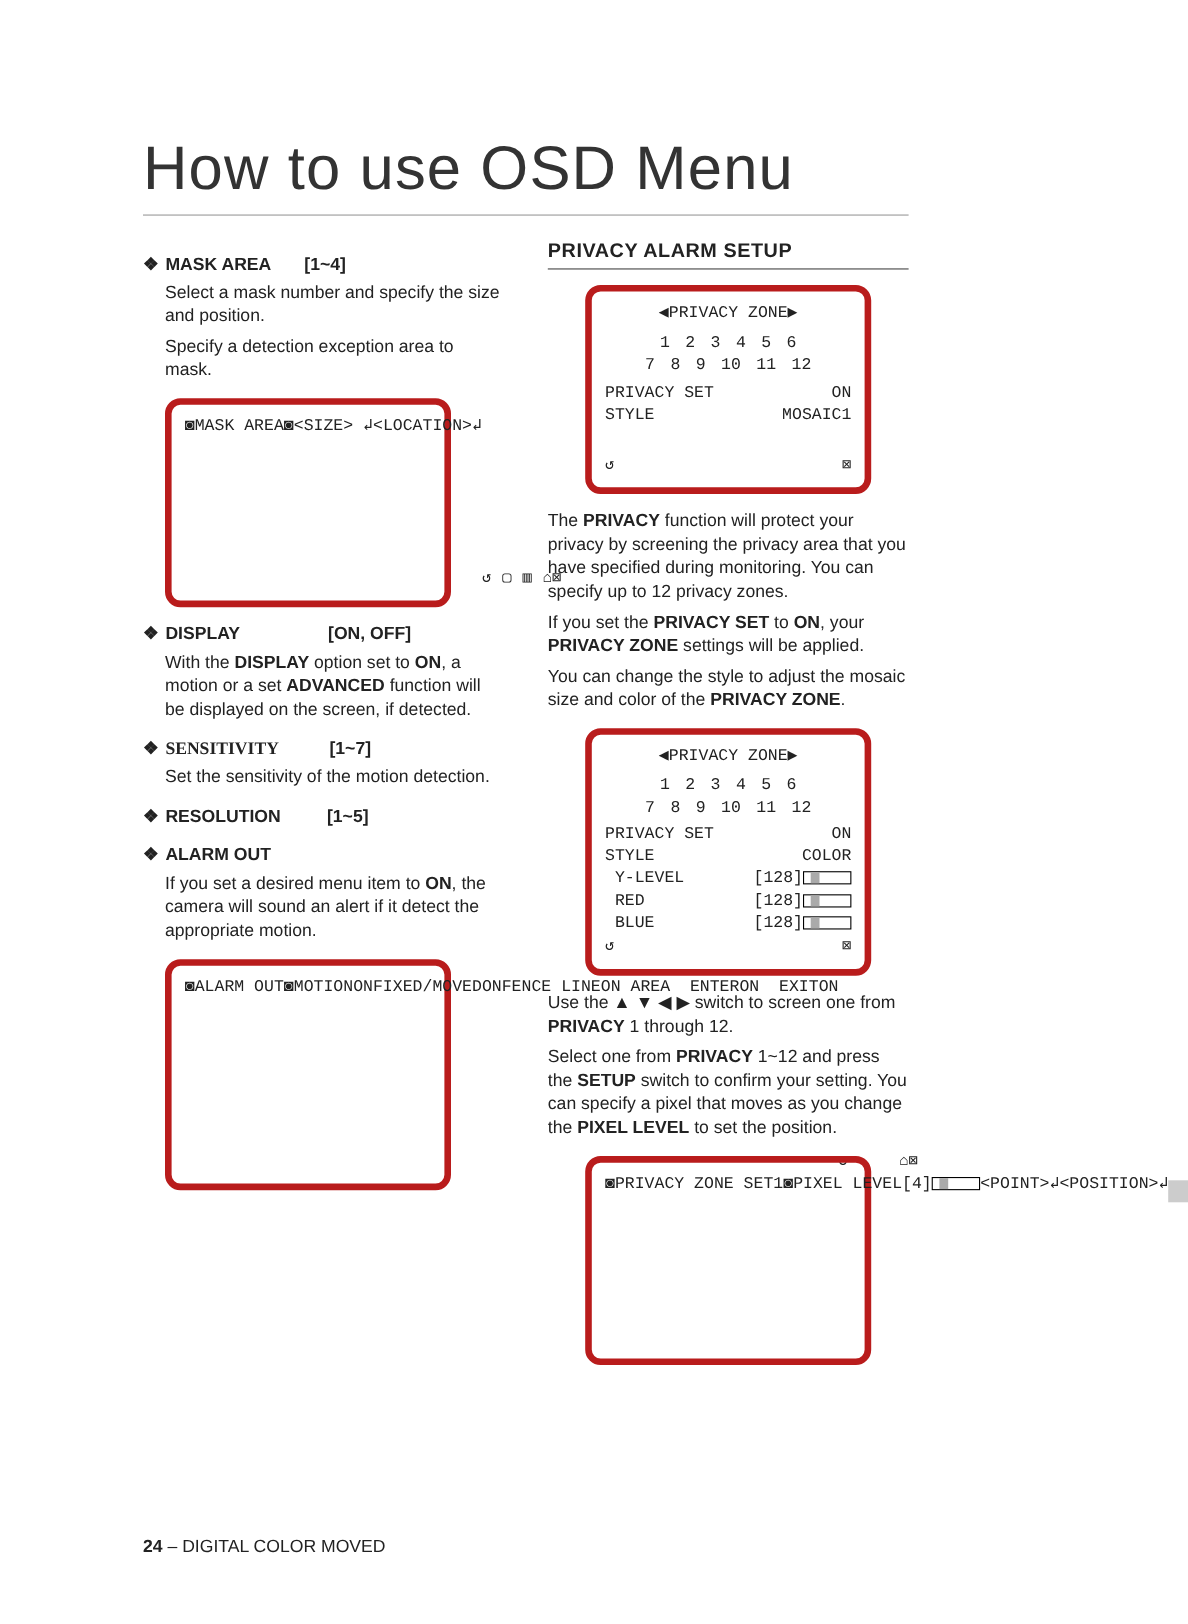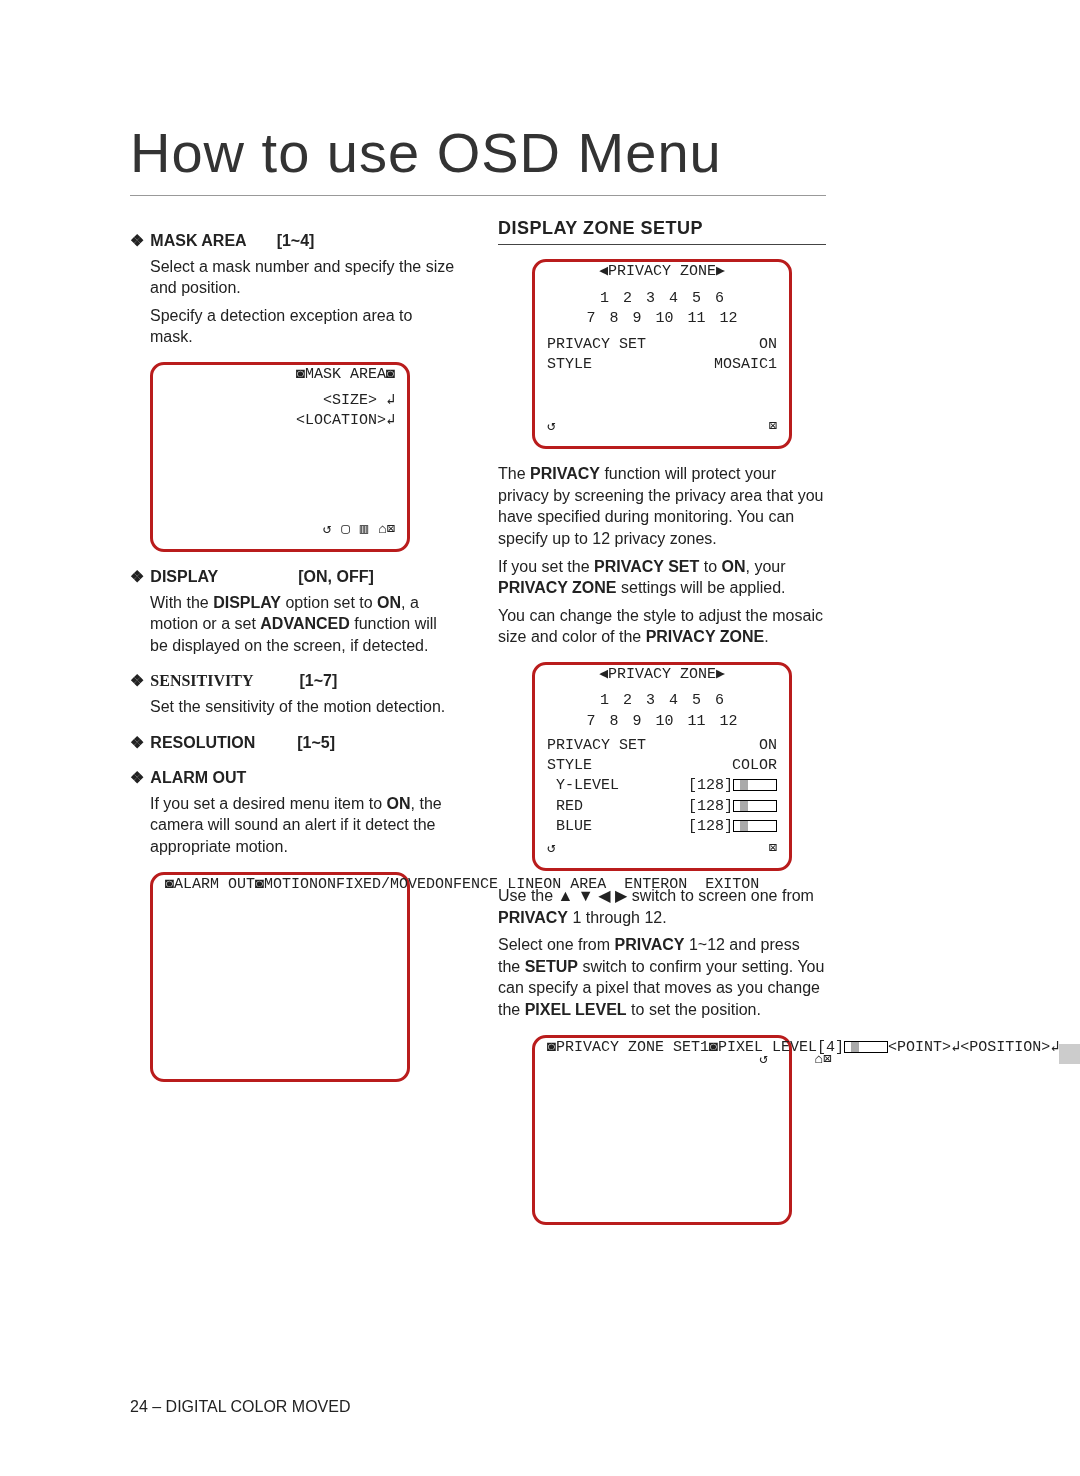--- a/index.html
+++ b/index.html
@@ -30,23 +30,23 @@
   .desc{margin:2px 0 6px 20px;}
   .section-title{
     font-weight:bold;
     font-size:18px;
     letter-spacing:0.5px;
     border-bottom:1px solid #444;
     padding-bottom:4px;
     margin:0 0 14px 0;
   }
   .osd-box{
-    border:3px solid #b91c1c;
+    border:6px solid #b91c1c;
     border-radius:14px;
-    padding:0 12px 10px 12px;
+    padding:10px 12px 10px 12px;
     font-family:"Courier New",monospace;
     font-size:15px;
     line-height:1.35;
     margin:14px auto;
     width:260px;
     box-sizing:border-box;
     white-space:pre;
     min-height:140px;
     position:relative;
   }
@@ -60,21 +60,21 @@
     padding-top:10px;
   }
   .osd-nav .left-icons{display:flex;gap:10px;}
   .icon{font-size:14px;}
   .footer{
     position:absolute;
     left:130px;
     bottom:60px;
     font-size:16px;
   }
-  .footer b{font-weight:normal;}
+  .footer b{font-weight:bold;}
   .grid12{display:flex;gap:14px;justify-content:center;}
   .slider{display:inline-block;border:1px solid #000;width:42px;height:10px;position:relative;vertical-align:middle;}
   .slider::after{content:"";position:absolute;left:6px;top:0;width:8px;height:100%;background:#aaa;}
   .bold{font-weight:bold;}
 </style>
 </head>
 <body>
 
 <div class="page">
   <h1 class="page-title">How to use OSD Menu</h1>
@@ -84,21 +84,21 @@
     <div class="col">
 
       <div class="param-line">
         <span class="bullet">❖</span>
         <span class="name">MASK AREA</span>
         <span class="range">[1~4]</span>
       </div>
       <div class="desc">Select a mask number and specify the size and position.</div>
       <div class="desc">Specify a detection exception area to mask.</div>
 
-      <div class="osd-box" style="display:flex;flex-direction:column;min-height:190px;margin-left:20px;align-items:flex-end;">
+      <div class="osd-box" style="display:flex;flex-direction:row;min-height:190px;margin-left:20px;">
         <div class="osd-title">◙MASK AREA◙</div>
         <div>&lt;SIZE&gt; ↲</div>
         <div>&lt;LOCATION&gt;↲</div>
         <div class="osd-nav">
           <span class="left-icons">
             <span class="icon">↺</span>
             <span class="icon">▢</span>
             <span class="icon">▥</span>
             <span class="icon">⌂</span>
           </span>
@@ -151,21 +151,21 @@
             <span class="icon" style="visibility:hidden">▢</span>
             <span class="icon" style="visibility:hidden">▥</span>
             <span class="icon">⌂</span>
           </span>
           <span class="icon">⊠</span>
         </div>
       </div>
     </div>
 
     <div class="col">
-      <div class="section-title">DISPLAY ZONE SETUP</div>
+      <div class="section-title">PRIVACY ALARM SETUP</div>
 
       <div class="osd-box" style="display:flex;flex-direction:column;min-height:190px;">
         <div class="osd-title">◀PRIVACY ZONE▶</div>
         <div class="grid12">
           <span>1</span><span>2</span><span>3</span><span>4</span><span>5</span><span>6</span>
         </div>
         <div class="grid12">
           <span>7</span><span>8</span><span>9</span><span>10</span><span>11</span><span>12</span>
         </div>
         <div style="height:6px;"></div>

